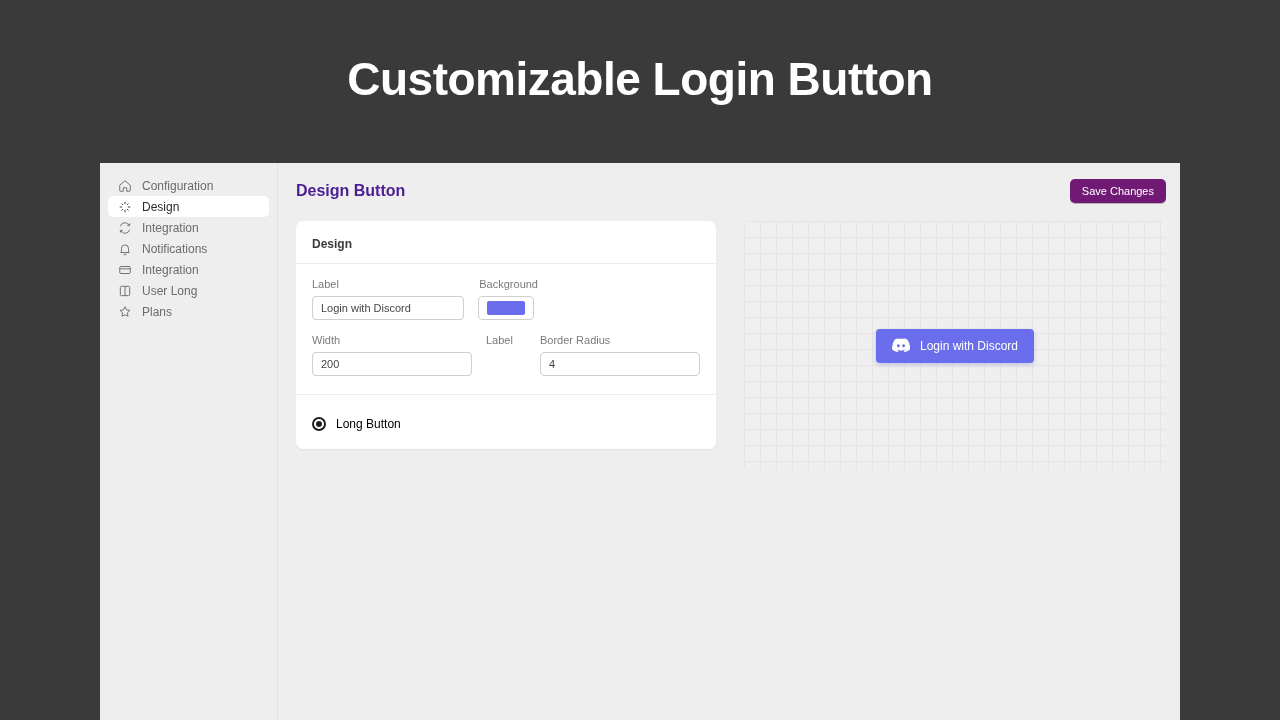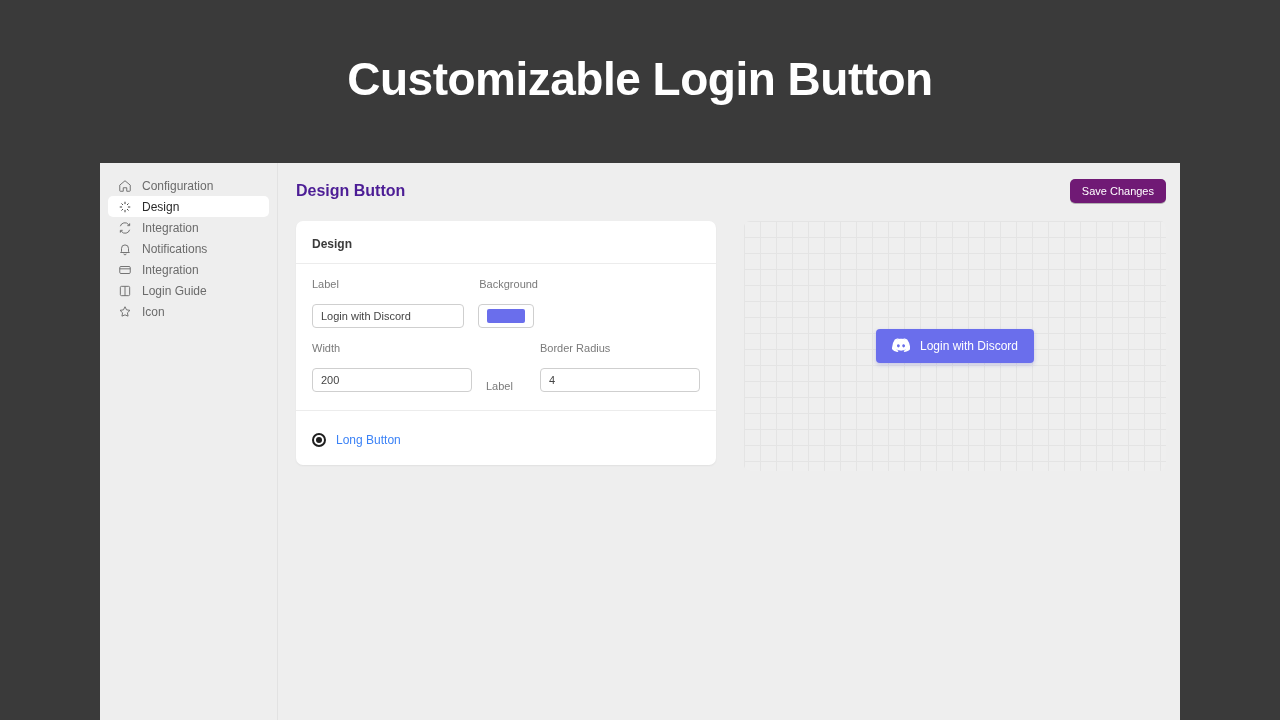--- a/index.html
+++ b/index.html
@@ -75,50 +75,50 @@
     width: 420px;
     box-shadow: 0 1px 2px rgba(0,0,0,.06);
     padding: 16px 16px 18px 16px;
   }
   .section-label { font-size: 12px; font-weight: 600; color: #3b3b3b; }
   .divider { height:1px; background:#ececec; margin: 12px -16px 14px -16px; }
 
   .fields-row1 { display:flex; gap: 14px; }
   .fields-row2 { display:flex; gap: 14px; margin-top: 14px; }
 
-  .field { display:flex; flex-direction:column; gap:14px; }
+  .field { display:flex; flex-direction:column; gap:6px; }
   .field-label { font-size: 11px; color: #7a7a7a; }
   .text-input {
     height: 24px;
     border: 1px solid #cfcfcf;
     border-radius: 4px;
     padding: 0 8px;
     font-size: 11px;
     color: #444;
     background:#fff;
   }
 
   .field.label-f { width: 152px; }
   .field.bg-f { width: 60px; text-align: right; }
-  .field.w-f, .field.h-f, .field.r-f { flex:1;justify-content:flex-end; }
+  .field.w-f, .field.h-f, .field.r-f { flex:1; }
 
   .color-input {
     height: 24px;
     width: 56px;
     border: 1px solid #cfcfcf;
     border-radius: 4px;
     padding: 3px;
     display:flex; align-items:center; justify-content:center;
     background:#fff;
   }
   .color-swatch { width: 38px; height: 14px; border-radius: 2px; }
 
   .divider2 { height:1px; background:#ececec; margin: 18px -16px 14px -16px; }
 
-  .radio-row { display:flex; align-items:center; gap:10px; margin-top:22px; font-size:12px; color:#3b82f6; cursor:pointer; }
+  .radio-row { display:flex; align-items:center; gap:10px; margin-top:22px; font-size:12px; color:#000000; cursor:pointer; }
   .radio {
     width:14px; height:14px; border-radius:50%;
     border: 2px solid #9a9a9a;
     display:flex; align-items:center; justify-content:center;
   }
   .radio.selected { border-color: #1f1f1f; }
   .radio.selected::after { content:''; width:6px; height:6px; border-radius:50%; background:#1f1f1f; }
 
   
   .preview {
@@ -199,29 +199,29 @@
       </span>
       <span>Integration</span>
     </div>
     <div class="side-item">
       <span class="side-icon">
         <svg viewBox="0 0 24 24">
             <rect x="4" y="4" width="16" height="16" rx="2"></rect>
             <path d="M12 4v16"></path>
           </svg>
       </span>
-      <span>Login Guide</span>
+      <span>User Long</span>
     </div>
     <div class="side-item">
       <span class="side-icon">
         <svg viewBox="0 0 24 24">
             <path d="M12 3l2.6 5.3 5.9.9-4.3 4.1 1 5.8L12 16.9 6.8 19.1l1-5.8L3.5 9.2l5.9-.9z"></path>
           </svg>
       </span>
-      <span>Icon</span>
+      <span>Plans</span>
     </div>
   </nav>
 
   <div class="main">
     <div class="main-header">
       <div class="page-title">Design Button</div>
       <button class="save-btn">Save Changes</button>
     </div>
 
     <div class="content-row">

